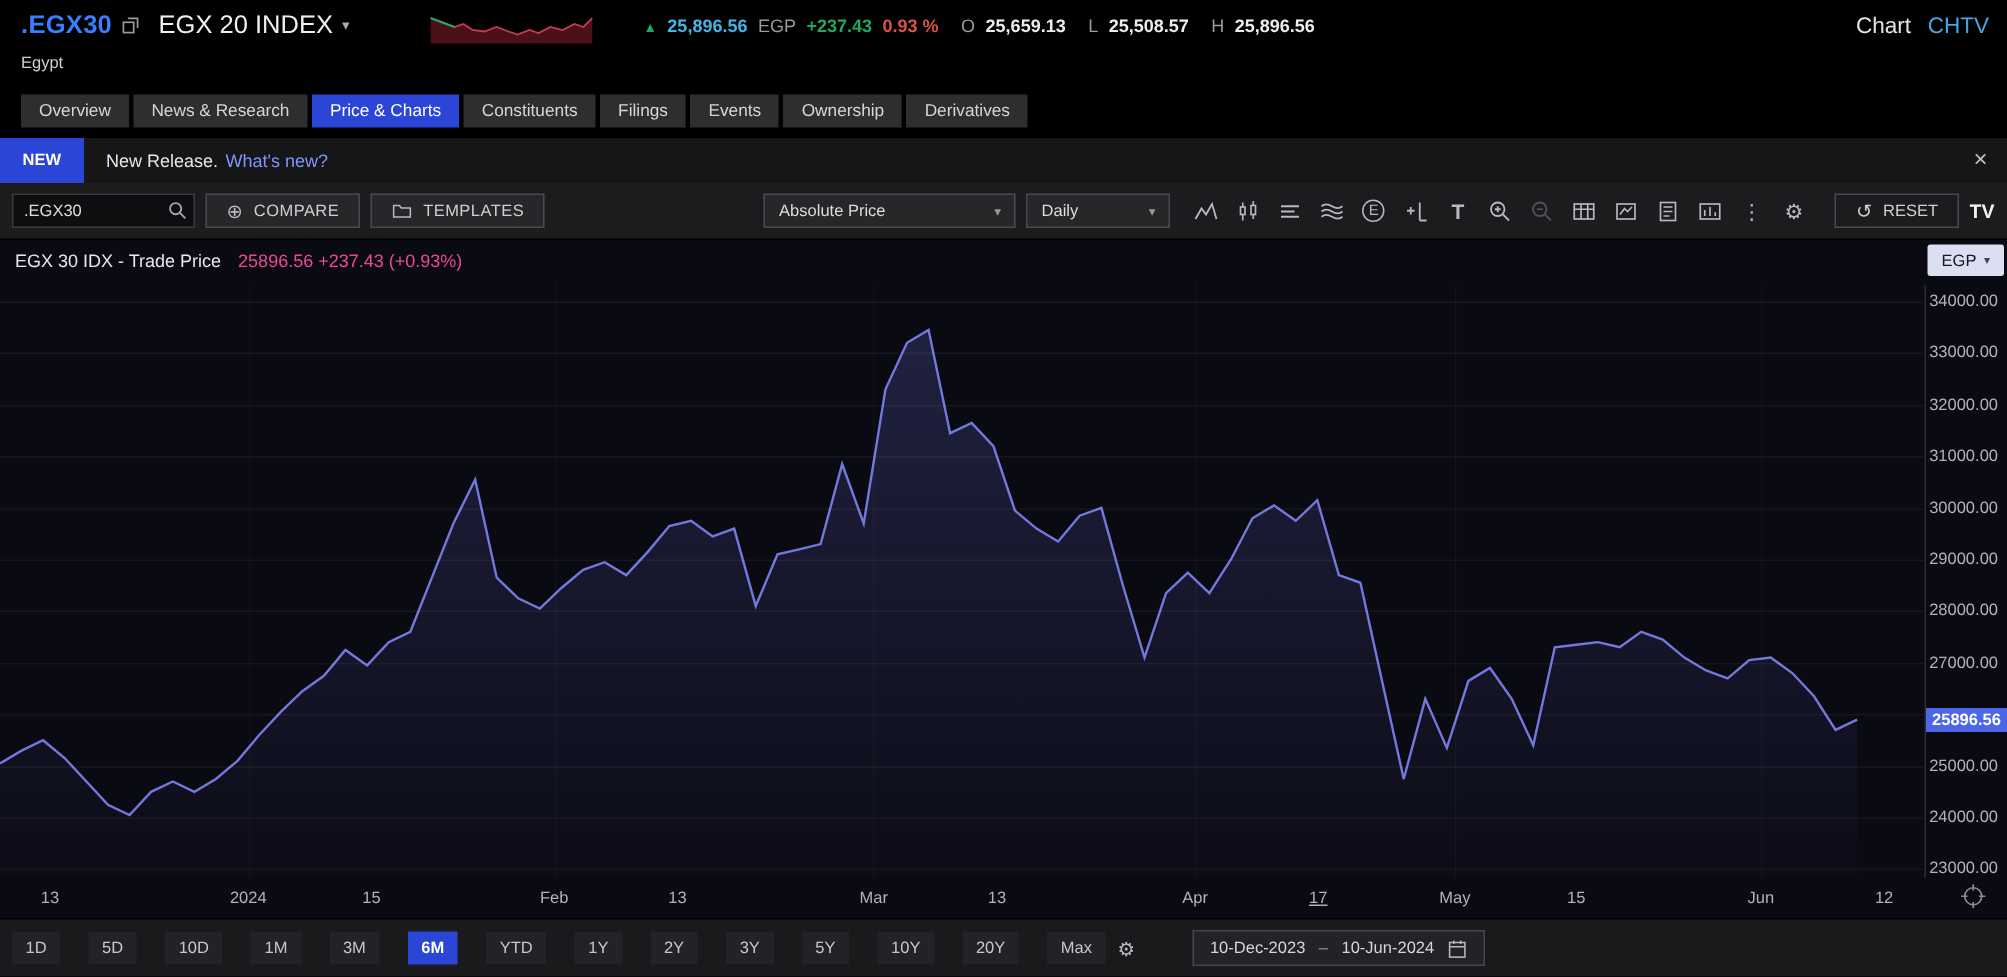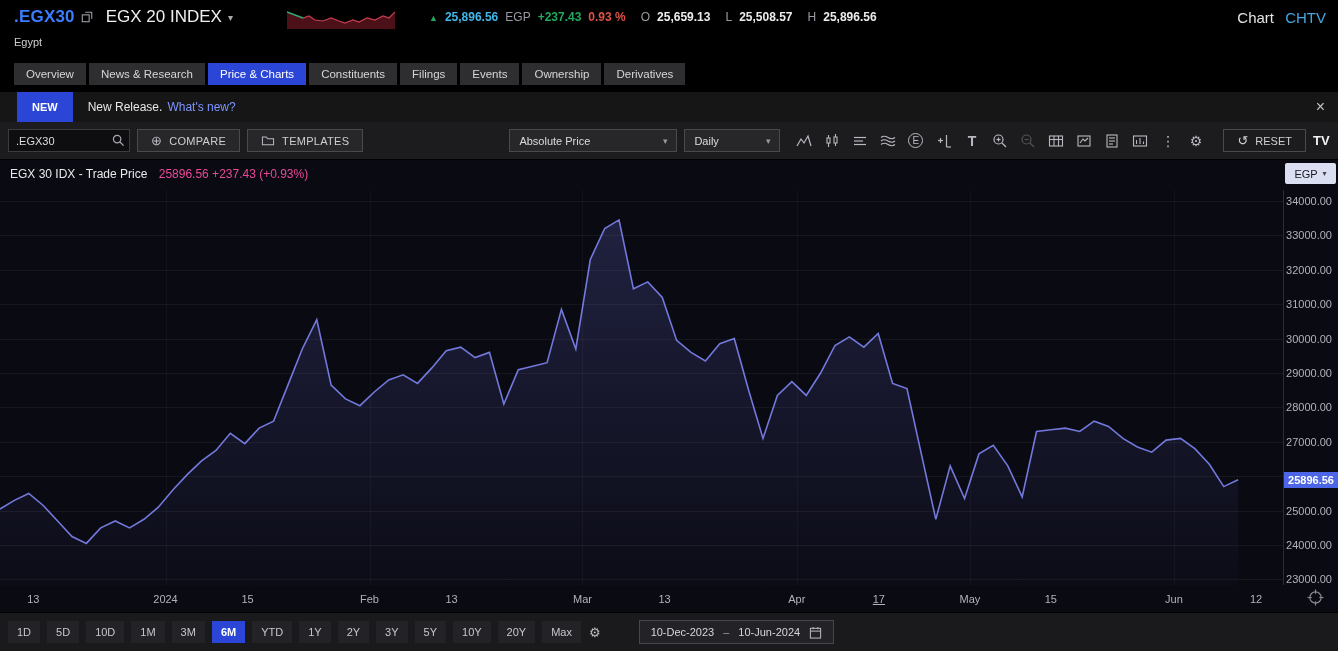--- a/index.html
+++ b/index.html
@@ -27,21 +27,21 @@
   .top-right { margin-left:auto; font-size:15px; white-space:nowrap; }
   .page-label { color:#e4e4e4; }
   .chtv { color:var(--cyan); margin-left:7px; cursor:pointer; }
   
   .country { height:22px; padding:2px 14px 0; font-size:11px; color:#cfcfcf; }
   
   .tabs { display:flex; gap:3px; padding:7px 0 7px 14px; height:36px; }
   .tab { background:#2e2e31; color:#d6d6d6; font-size:11.5px; padding:5px 12px; cursor:pointer; }
   .tab.active { background:var(--accent); color:#fff; }
   
-  .banner { display:flex; align-items:center; background:#161616; height:30px; font-size:12px;padding-left:17px; }
+  .banner { display:flex; align-items:center; background:#161616; height:30px; font-size:12px; }
   .badge { background:var(--accent); color:#fff; font-weight:bold; font-size:11px; padding:0 15px; height:100%; display:flex; align-items:center; }
   .bn-text { margin-left:15px; color:#e6e6e6; }
   .bn-link { color:var(--link); margin-left:5px; cursor:pointer; }
   .close { margin-left:auto; margin-right:13px; color:#c2c2c2; font-size:16px; cursor:pointer; line-height:1; }
   
   .toolbar { display:flex; align-items:center; background:#1c1c1e; height:38px; padding:0 8px; gap:7px; border-bottom:1px solid #000; }
   .search { position:relative; width:122px; flex-shrink:0; }
   .search input { width:100%; background:#0e0e10; border:1px solid #3c3c40; color:#ddd; font-size:11px; height:23px; padding:0 22px 0 7px; font-family:inherit; outline:none; }
   .search svg { position:absolute; right:5px; top:5px; }
   .tbtn { display:flex; align-items:center; gap:7px; background:#27272a; border:1px solid #4a4a4e; color:#cfcfd2; font-size:11px; height:23px; padding:0 13px; letter-spacing:.3px; cursor:pointer; font-family:inherit; white-space:nowrap; }
@@ -71,21 +71,21 @@
   .hgrid { position:absolute; left:0; right:0; height:1px; background:rgba(255,255,255,.05); }
   .vgrid { position:absolute; top:0; bottom:0; width:1px; background:rgba(255,255,255,.035); }
   .y-axis { position:absolute; top:30px; bottom:27px; right:0; width:55px; border-left:1px solid #2c2c38; font-size:11px; color:#b2b2bc; }
   .ylab { position:absolute; right:6px; transform:translateY(-50%); }
   .price-tag { position:absolute; left:0; right:0; transform:translateY(-50%); background:var(--tag-bg); color:#fff; font-size:11px; font-weight:bold; text-align:center; padding:2px 0; z-index:2; }
   .x-axis { position:absolute; left:0; right:55px; bottom:0; height:27px; }
   .xlab { position:absolute; top:8px; transform:translateX(-50%); font-size:11px; color:#b2b2bc; white-space:nowrap; }
   .crosshair-btn { position:absolute; right:12px; bottom:4px; width:21px; height:21px; display:flex; align-items:center; justify-content:center; color:#8a8a92; cursor:pointer; z-index:3; }
   
   .bottombar { display:flex; align-items:center; height:39px; background:#1a1a1c; padding:0 8px; border-top:1px solid #000; }
-  #ranges { display:flex; align-items:center; gap:7px; }
+  #ranges { display:flex; align-items:center; gap:19px; }
   .rbtn { min-width:27px; padding:0 9px; height:22px; display:flex; align-items:center; justify-content:center; font-size:11px; color:#c6c6cc; background:#232327; cursor:pointer; }
   .rbtn.active { background:var(--accent); color:#fff; font-weight:bold; }
   .gear-btn { margin:0 8px; color:#b8b8c0; font-size:13px; cursor:pointer; }
   .daterange { display:flex; align-items:center; gap:9px; background:#232327; border:1px solid #45454a; height:24px; padding:0 11px; font-size:11px; color:#d6d6da; margin-left:30px; cursor:pointer; white-space:nowrap; }
   .daterange .dash { color:#9a9aa2; }
 </style>
 </head>
 <body>
 
 <header class="topbar">

